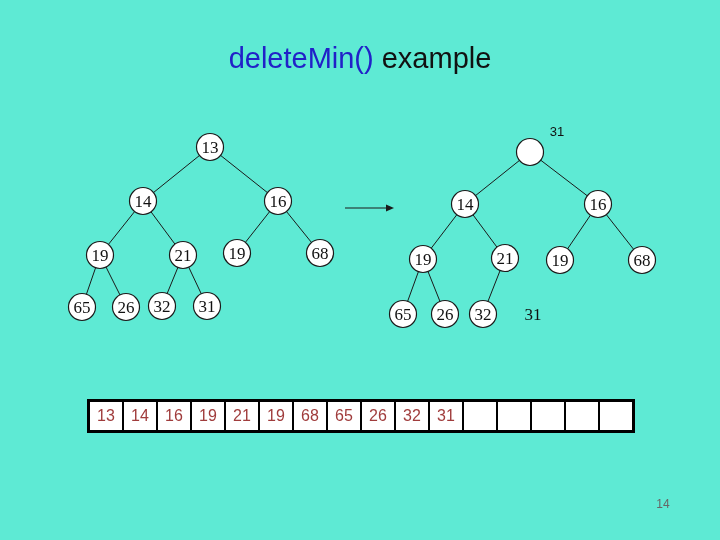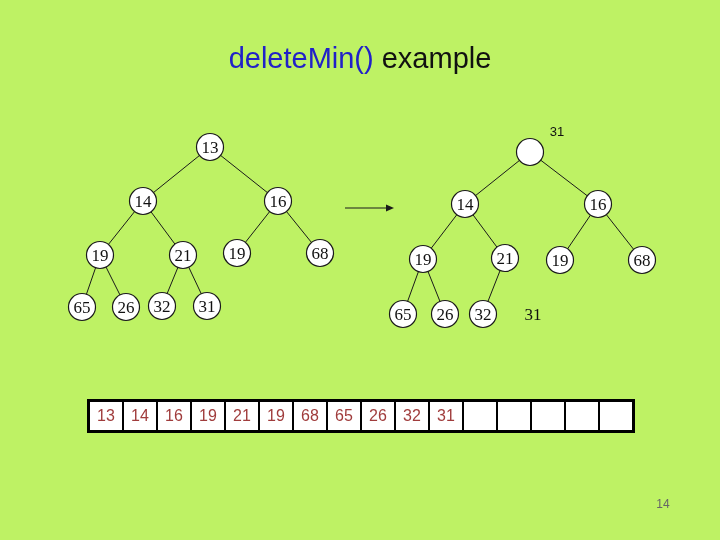--- a/index.html
+++ b/index.html
@@ -10,21 +10,21 @@
     --page-number-gray:#666666;
   }
   html,body{margin:0;padding:0;}
   body{
     width:720px;height:540px;
     background:#ffffff;
     font-family:"Liberation Sans",sans-serif;
     position:relative;
     overflow:hidden;
   }
-  .slide{position:absolute;inset:0;background:#bef264;}
+  .slide{position:absolute;inset:0;background:#5eead4;}
   .title{
     position:absolute;top:42px;left:0;width:720px;
     margin:0;text-align:center;
     font-size:29px;font-weight:400;
     font-family:"Liberation Sans",sans-serif;
     color:var(--text-black);
   }
   .title .t-blue{color:var(--title-blue);}
   .title .t-black{color:var(--text-black);}
   #diagram{position:absolute;left:0;top:0;width:720px;height:460px;}

